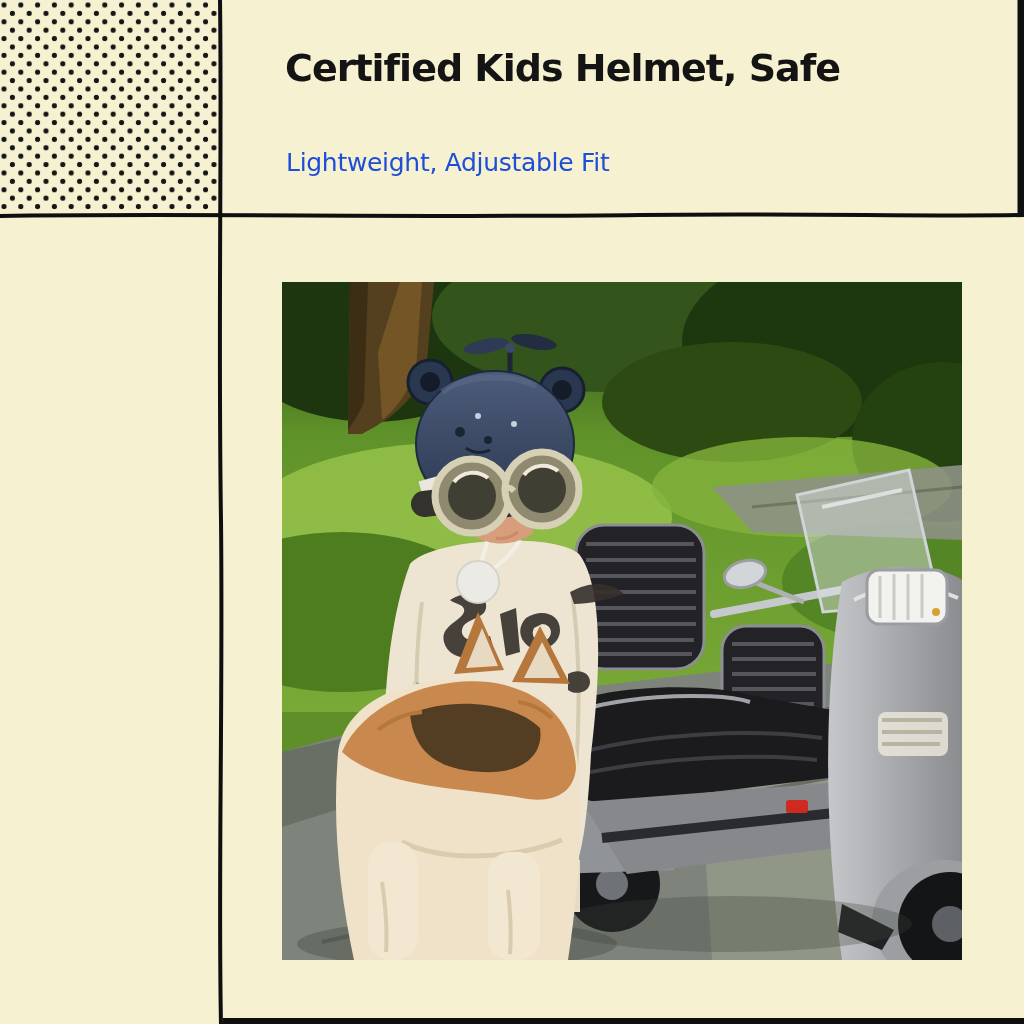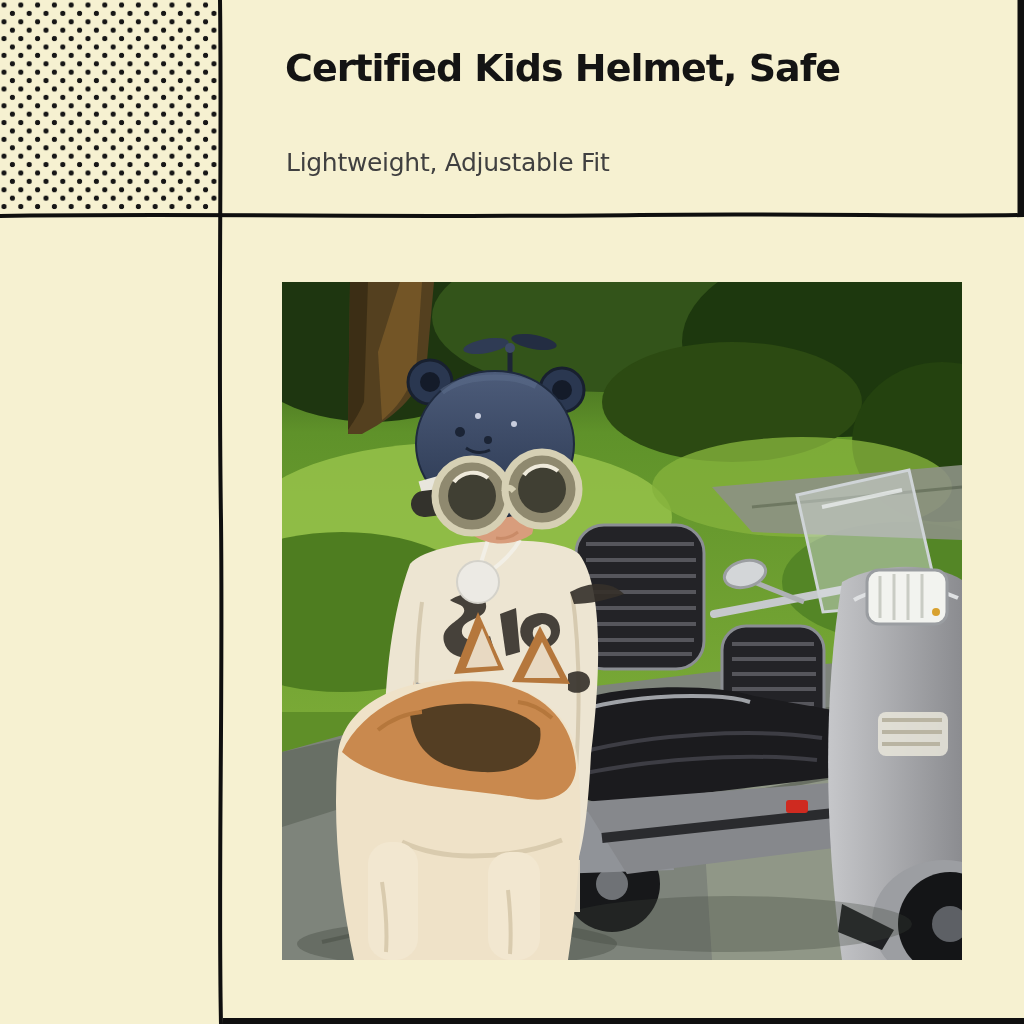--- a/index.html
+++ b/index.html
@@ -25,21 +25,21 @@
   .headline{
     position:absolute;left:285px;top:44px;width:660px;
     font-family:"DejaVu Sans","Liberation Sans",sans-serif;
     font-weight:800;font-size:38px;line-height:49px;letter-spacing:-1px;
     color:#141414;
   }
   .subtitle{
     position:absolute;left:286px;top:148px;width:620px;
     font-family:"DejaVu Sans","Liberation Sans",sans-serif;
     font-weight:400;font-size:25px;letter-spacing:-0.3px;
-    color:#404040;
+    color:#1d4ed8;
   }
   .photo{
     position:absolute;left:282px;top:282px;width:680px;height:678px;
     overflow:hidden;background:#5f8f28;
   }
   .photo svg{display:block;width:680px;height:678px;}
 </style>
 </head>
 <body>
 

